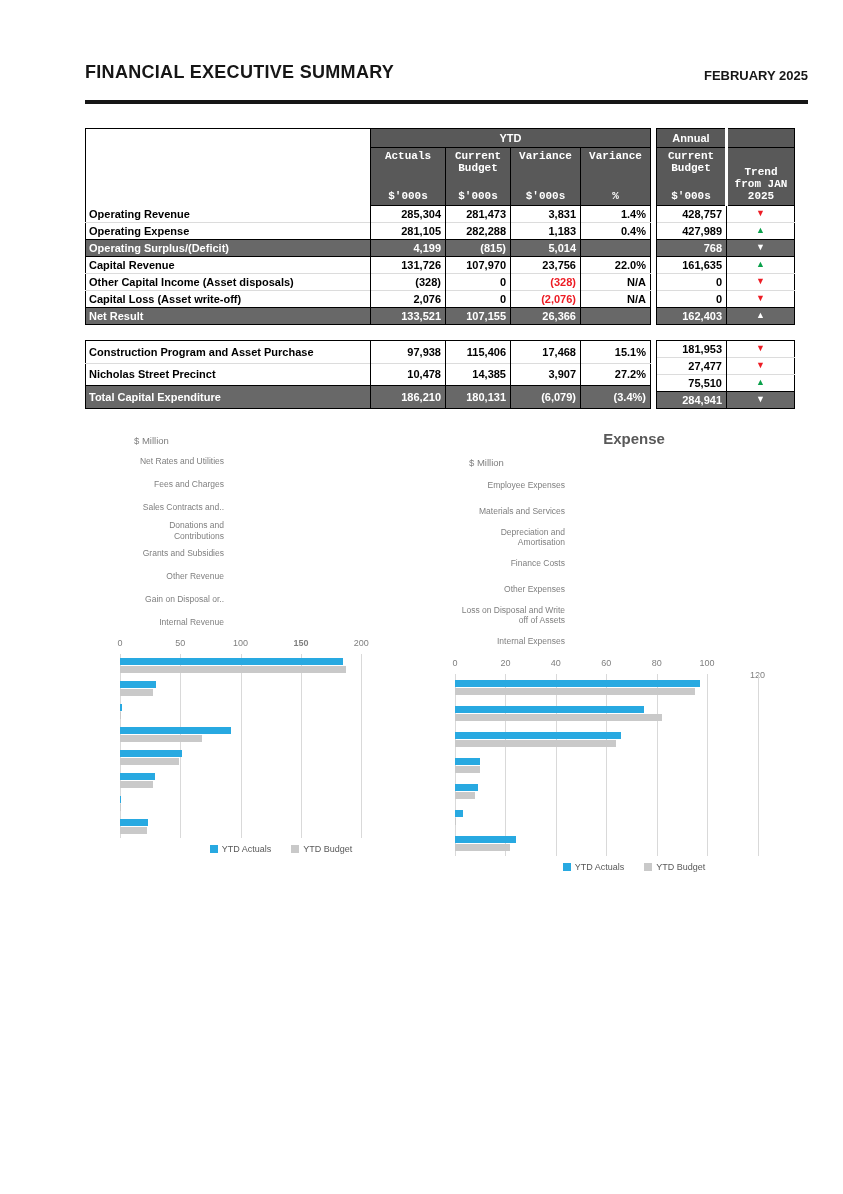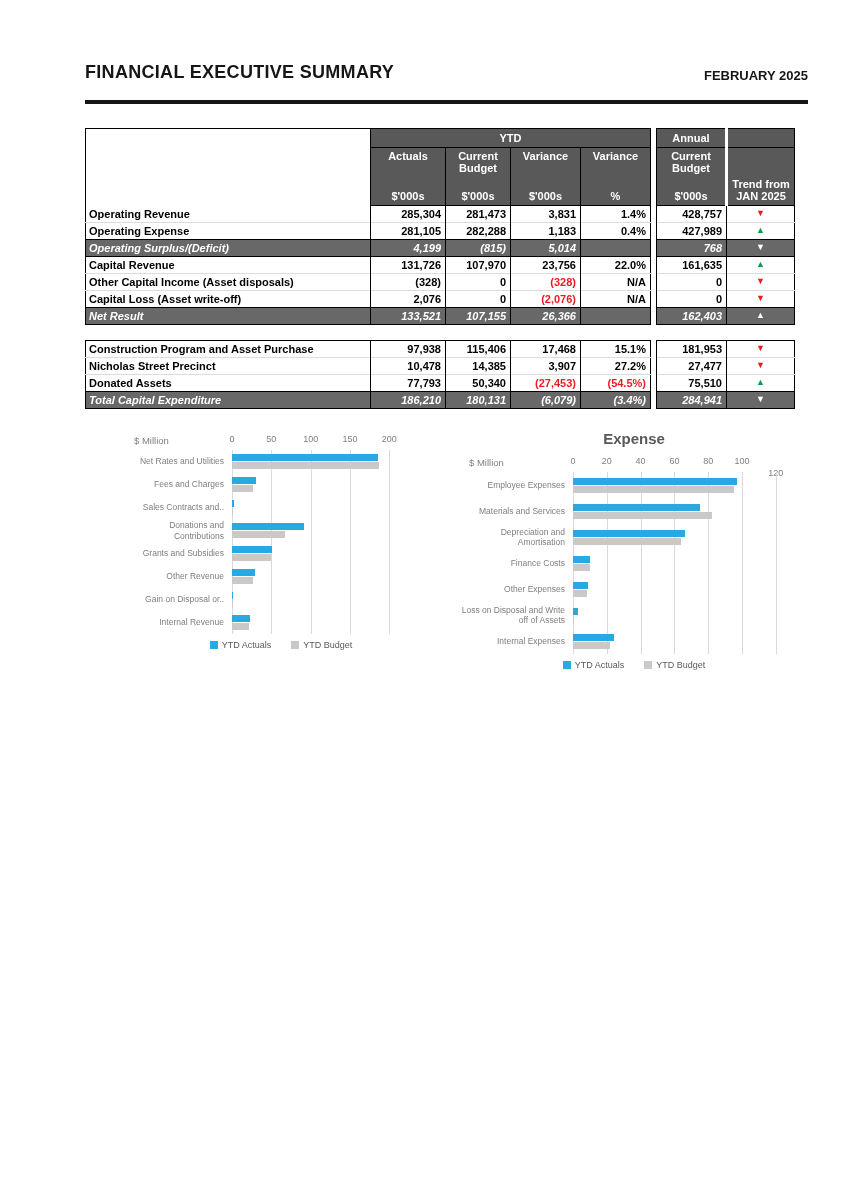--- a/index.html
+++ b/index.html
@@ -16,43 +16,43 @@
 
   
   .fin{position:absolute;left:85px;display:flex;gap:5px;}
   #table1{top:128px;}
   #table2{top:340px;}
   table.blk{border-collapse:collapse;table-layout:fixed;border:1.5px solid #000;}
   td{padding:0 4px;font-size:11px;font-weight:700;line-height:1.1;overflow:hidden;}
   
   td.gh{background:#595959;color:#fff;text-align:center;height:18px;border:1px solid #000;}
   td.ch{background:#595959;color:#fff;text-align:center;height:54px;border:1px solid #000;vertical-align:top;padding:0 2px;}
-  td.ch .in{display:flex;flex-direction:column;justify-content:space-between;height:52px;padding:2px 0 3px;}
+  td.ch .in{display:flex;flex-direction:column;justify-content:space-between;height:52px;padding:2px 0 3px;font-family:Liberation Mono, monospace;}
   td.ch .in.end{justify-content:flex-end;}
   td.lblhead{background:#fff;border-right:1px solid #000;border-bottom:0;}
   td.hgap{border-left:3px solid #fff;}
   
   tbody tr{height:17px;}
   td.lbl{text-align:left;padding-left:3px;border-right:1px solid #000;}
   td.num{text-align:right;border-left:1px solid #000;}
   td.lbl + td.num{border-left:0;}
   td.trend{text-align:center;border-left:1px solid #000;font-size:9px;}
   tbody tr + tr td{border-top:1px solid #dcdcdc;}
-  tbody tr.dark td{background:#686868;color:#fff;border-top:1px solid #000;border-bottom:1px solid #000;font-style:italic;}
+  tbody tr.dark td{background:#686868;color:#fff;border-top:1px solid #000;border-bottom:1px solid #000;}
   td.neg{color:#ed1c24;}
   .t-red{color:#ed1c24;}
   .t-green{color:#0aa04a;}
   .t-white{color:#ffffff;}
 
   
   .chart{position:absolute;top:430px;}
   #chart0{left:120px;width:322px;}
   #chart1{left:455px;width:358px;}
   .chart-title{text-align:center;font-size:15px;font-weight:700;color:#595959;height:22px;}
-  .chart-grid{display:flex;}
+  .chart-grid{display:flex;flex-direction:column;}
   .lab-col{flex:none;}
   #chart0 .lab-col{width:112px;}
   #chart1 .lab-col{width:118px;}
   .lab-head{height:20px;display:flex;align-items:center;padding-left:14px;font-size:9.5px;color:#7f7f7f;}
   .lab-cell{display:flex;align-items:center;justify-content:flex-end;text-align:right;font-size:8.5px;color:#7f7f7f;padding-right:8px;line-height:1.2;}
   .plot-col{flex:1;position:relative;}
   .tick-row{height:20px;position:relative;font-size:9px;color:#7f7f7f;}
   .tick{position:absolute;top:4px;transform:translateX(-50%);}
   .plot-area{position:relative;}
   .gridline{position:absolute;top:0;bottom:0;width:1px;background:#d9d9d9;}
@@ -238,27 +238,20 @@
           <td class="num">17,468</td>
           <td class="num">15.1%</td>
         </tr>
         <tr>
           <td class="lbl">Nicholas Street Precinct</td>
           <td class="num">10,478</td>
           <td class="num">14,385</td>
           <td class="num">3,907</td>
           <td class="num">27.2%</td>
         </tr>
-        <tr>
-          <td class="lbl">Donated Assets</td>
-          <td class="num">77,793</td>
-          <td class="num">50,340</td>
-          <td class="num neg">(27,453)</td>
-          <td class="num neg">(54.5%)</td>
-        </tr>
         <tr class="dark">
           <td class="lbl">Total Capital Expenditure</td>
           <td class="num">186,210</td>
           <td class="num">180,131</td>
           <td class="num">(6,079)</td>
           <td class="num">(3.4%)</td>
         </tr>
       </tbody>
   </table>
   <table class="blk">
@@ -298,21 +291,21 @@
         <div class="lab-cell" style="height: 23px;">Grants and Subsidies</div>
         <div class="lab-cell" style="height: 23px;">Other Revenue</div>
         <div class="lab-cell" style="height: 23px;">Gain on Disposal or..</div>
         <div class="lab-cell" style="height: 23px;">Internal Revenue</div>
       </div>
     <div class="plot-col">
       <div class="tick-row">
           <span class="tick" style="left: 0%;">0</span>
           <span class="tick" style="left: 18.7266%;">50</span>
           <span class="tick" style="left: 37.4532%;">100</span>
-          <span class="tick" style="left: 56.1798%;">150</span>
+          <span class="tick" style="left: 56.1798%; font-weight: bold;">150</span>
           <span class="tick" style="left: 74.9064%;">200</span>
         </div>
       <div class="plot-area" style="height: 184px;">
           <div class="gridline" style="left: 0%;"></div>
           <div class="gridline" style="left: 18.7266%;"></div>
           <div class="gridline" style="left: 37.4532%;"></div>
           <div class="gridline" style="left: 56.1798%;"></div>
           <div class="gridline" style="left: 74.9064%;"></div>
           <div class="bar-row" style="height: 23px;">
             <div class="bar" style="width: 69.2884%; background: rgb(40, 169, 225);"></div>

